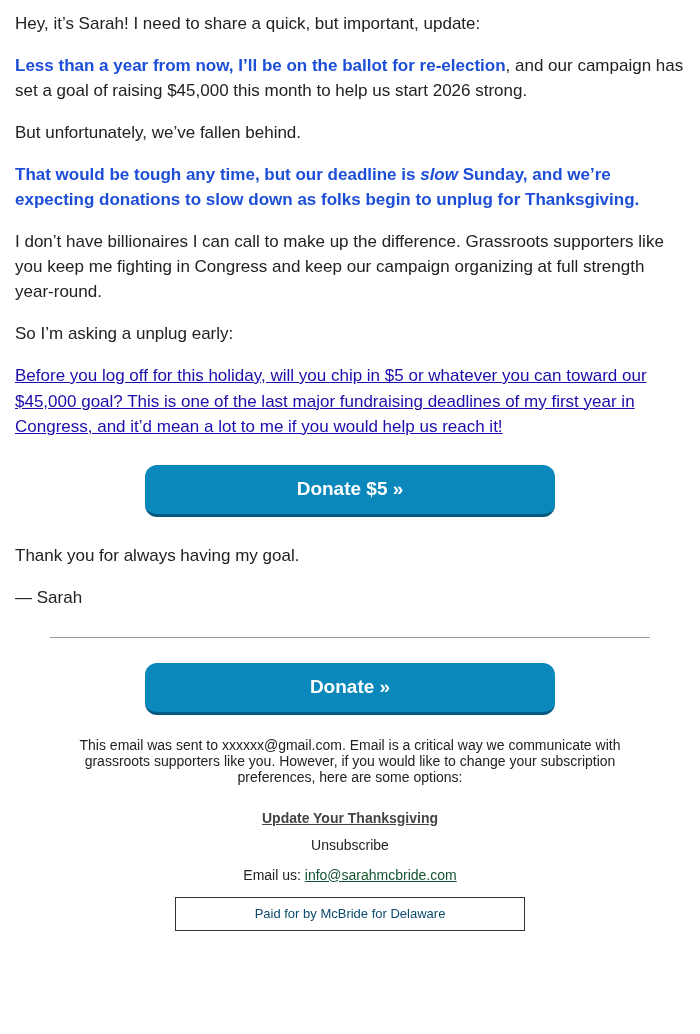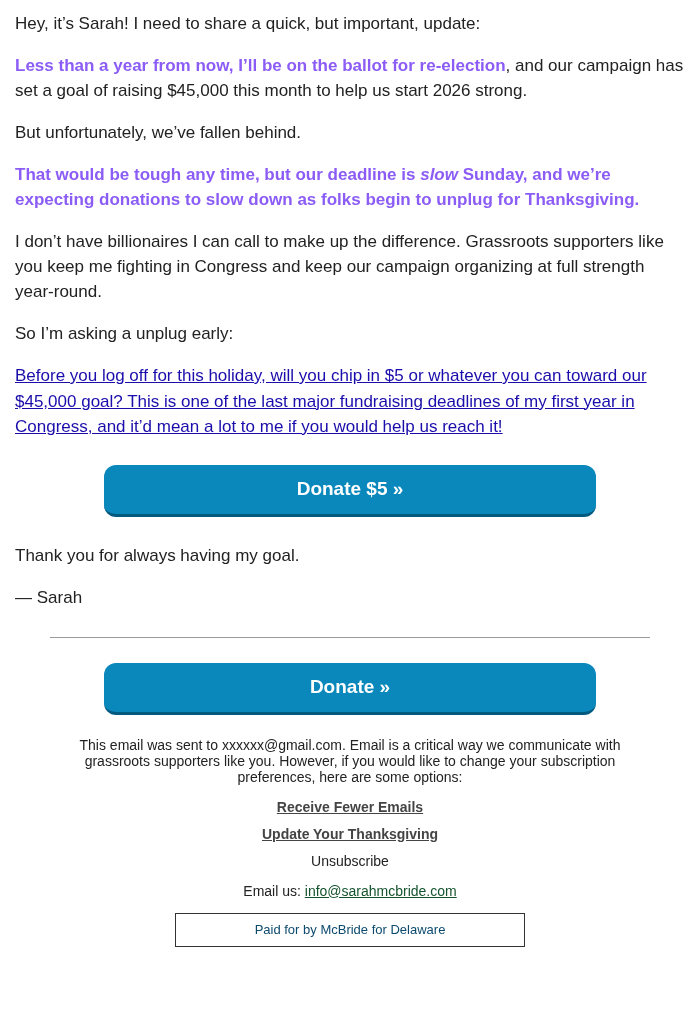--- a/index.html
+++ b/index.html
@@ -1,24 +1,24 @@
 <!DOCTYPE html>
 <html><head>
 <meta charset="utf-8">
 <style>
   html, body { margin: 0; padding: 0; background: #ffffff; }
   body { width: 700px; height: 1034px; overflow: hidden; font-family: "Liberation Sans", sans-serif; color: #222222; }
   .content { position: relative; padding: 0 15px; }
   p.body { font-size: 17px; line-height: 25px; margin: 0; }
-  .strong { font-weight: bold; color: #8b5cf6; }
+  .strong { font-weight: bold; color: #1d4ed8; }
   .cta-link { color: #1a0dab; font-weight: normal; text-decoration: underline; font-size: 17px; line-height: 25.5px; }
   .btn-wrap { display: flex; justify-content: center; }
   .btn {
     display: flex; align-items: center; justify-content: center;
-    width: 492px; height: 52px; background: #0a88bc; color: #ffffff;
+    width: 410px; height: 52px; background: #0a88bc; color: #ffffff;
     font-weight: bold; font-size: 19px; border-radius: 12px;
     border-bottom: 3px solid #04597e; box-sizing: border-box; text-decoration: none; cursor: pointer;
   }
   hr.divider { border: 0; border-top: 1px solid #9a9a9a; margin: 0 auto; width: 600px; }
   .footer { text-align: center; font-size: 14px; line-height: 16px; color: #222222; }
   .footer a { color: #14532d; text-decoration: underline; }
   .footer .fl { font-weight: bold; color: #444444; }
   .paid { width: 348px; margin: 0 auto; border: 1px solid #333333; font-size: 13px; text-align: center; padding: 8px 0; color: #0c4a6e; }
 </style>
 </head>
@@ -53,21 +53,20 @@
 <hr class="divider">
 <div style="height:25px"></div>
 <div class="btn-wrap">
   <a class="btn" href="#">Donate »</a>
 </div>
 <div style="height:22px"></div>
 
 <div class="footer">
   <p style="margin:0 auto; width:560px;">This email was sent to xxxxxx@gmail.com. Email is a critical way we communicate with grassroots supporters like you. However, if you would like to change your subscription preferences, here are some options:</p>
   <div style="height:14px"></div>
-  <p style="margin:0"><a class="fl" href="#">Receive Fewer Emails</a></p>
   <div style="height:11px"></div>
   <p style="margin:0"><a class="fl" href="#">Update Your Thanksgiving</a></p>
   <div style="height:11px"></div>
   <p style="margin:0">Unsubscribe</p>
   <div style="height:14px"></div>
   <p style="margin:0"><span>Email us: </span><a href="#">info@sarahmcbride.com</a></p>
   <div style="height:14px"></div>
   <div class="paid">Paid for by McBride for Delaware</div>
 </div>
 

